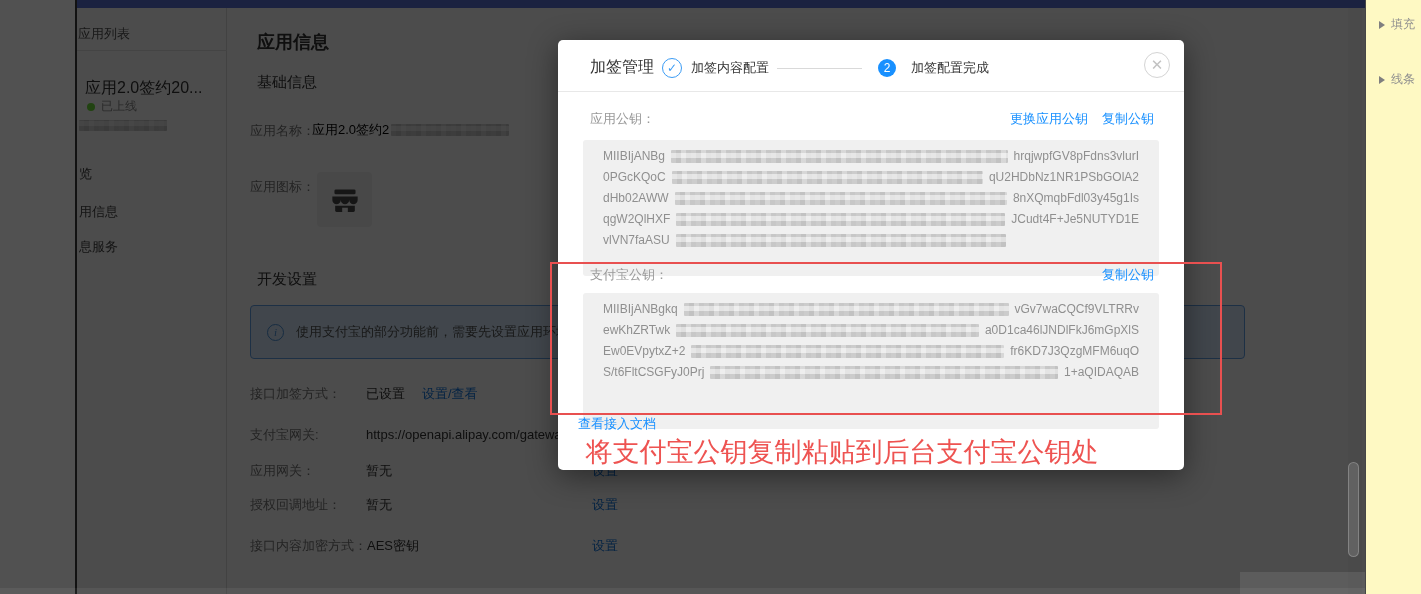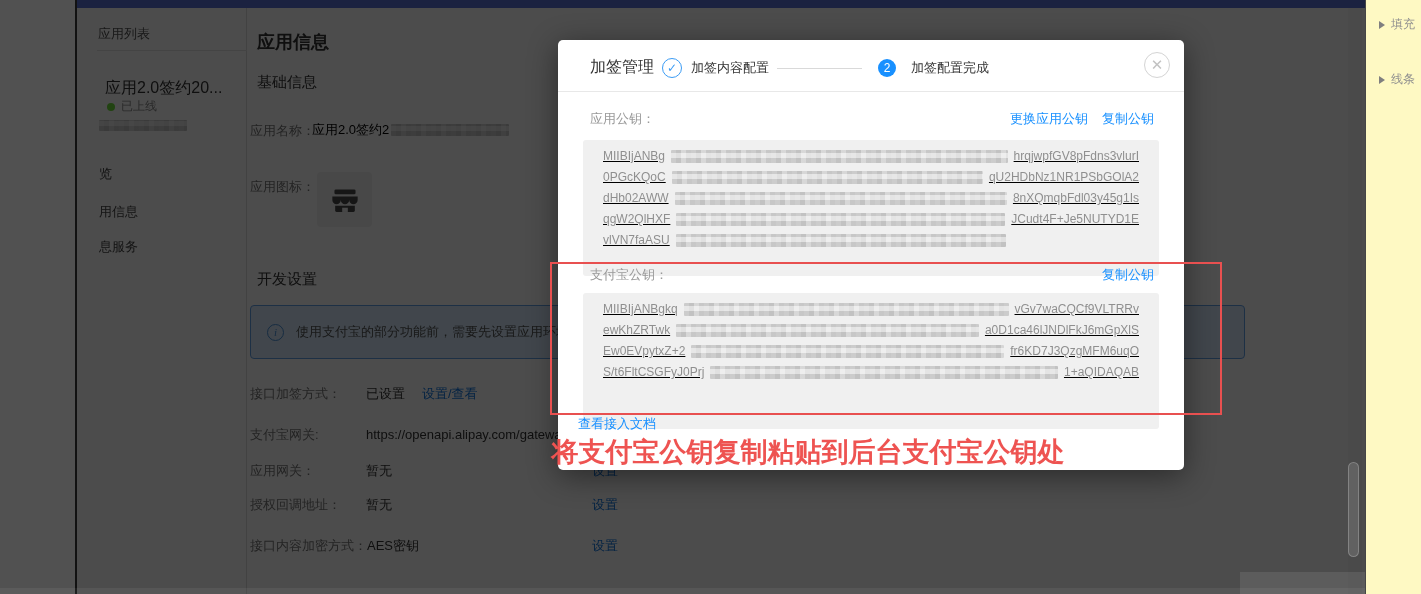--- a/index.html
+++ b/index.html
@@ -3,21 +3,21 @@
 <meta charset="utf-8">
 <style>
   * { margin:0; padding:0; box-sizing:border-box; }
   body { font-family:"Liberation Sans","DejaVu Sans",sans-serif; background:#333; }
   .canvas { position:relative; width:1421px; height:594px; background:#515151; overflow:hidden; }
 
   
   .page { position:absolute; left:75px; top:0; width:1290px; height:594px; background:#ffffff; overflow:hidden; border-left:2px solid #3d3d3d; }
   .topbar { position:absolute; left:0; top:0; width:100%; height:8px; background:#5a74d6; }
 
-  .sidebar { position:absolute; left:0; top:8px; width:150px; height:586px; border-right:1px solid #dcdcdc;margin-left:20px; }
+  .sidebar { position:absolute; left:0; top:8px; width:150px; height:586px; border-right:1px solid #dcdcdc; }
   .back-row { position:absolute; left:1px; top:17px; font-size:13px; color:#555; }
   .sidebar-divider { position:absolute; left:0; top:42px; width:150px; height:1px; background:#e5e5e5; }
   .app-title { position:absolute; left:8px; top:70px; font-size:16px; color:#333; width:140px; white-space:nowrap; overflow:hidden; }
   .app-status { position:absolute; left:10px; top:90px; font-size:12px; color:#888; display:flex; align-items:center; gap:6px; }
   .dot { width:8px; height:8px; border-radius:50%; background:#6fe03a; display:inline-block; }
   .appid-mosaic { position:absolute; left:2px; top:112px; width:88px; height:11px; }
   .menu-item { position:absolute; left:2px; font-size:13px; color:#444; }
 
   .main-title { position:absolute; left:180px; top:30px; font-size:18px; font-weight:600; color:#333; }
   .section-title { position:absolute; font-size:15px; font-weight:400; color:#333; }
@@ -60,35 +60,35 @@
   .step-num { width:18px; height:18px; border-radius:50%; background:#1890ff; color:#fff; font-size:12px; display:inline-flex; align-items:center; justify-content:center; }
   .step-label { font-size:13px; color:#333; margin:0 8px 0 9px; }
   .step-label2 { font-size:13px; color:#333; margin-left:15px; }
   .step-line { width:85px; height:1px; background:#d9d9d9; margin-right:16px; }
   .modal-close { position:absolute; right:14px; top:12px; width:26px; height:26px; border:1px solid #d4d4d4; border-radius:50%; color:#c2c2c2; font-size:15px; line-height:24px; text-align:center; cursor:pointer; }
 
   .key-head { position:absolute; left:32px; right:30px; display:flex; justify-content:space-between; font-size:13px; }
   .key-label { color:#999; }
   .key-links a, .doc-link { color:#1890ff; text-decoration:none; }
   .key-links a { margin-left:14px; }
-  .key-box { position:absolute; left:25px; width:576px; height:136px; background:#f0f0f0; border-radius:3px; padding:6px 20px 12px;text-decoration:underline; }
+  .key-box { position:absolute; left:25px; width:576px; height:136px; background:#f0f0f0; border-radius:3px; padding:6px 20px 12px; }
   .kline { display:flex; align-items:center; font-size:12px; line-height:21px; color:#8f8f8f; white-space:nowrap; }
   .mosaic, .appid-mosaic, .name-mosaic {
     border-radius:1px;
     background:
       repeating-linear-gradient(0deg, rgba(0,0,0,0.05) 0 5px, rgba(255,255,255,0.40) 5px 10px),
       repeating-linear-gradient(90deg, #d7d7d7 0 5px, #cccccc 5px 10px, #e3e3e3 10px 15px, #d2d2d2 15px 20px);
   }
   .kline .mosaic { flex:1; height:13px; margin:0 6px; }
   .kline .mosaic.short { flex:0 0 330px; }
   .doc-link { position:absolute; left:20px; top:375px; font-size:13px; }
 
   
   .red-rect { position:absolute; left:550px; top:262px; width:672px; height:153px; border:2px solid #e85050; z-index:6; }
-  .red-caption { position:absolute; left:548px; top:434px; width:520px; text-align:center; font-size:27px; color:#ee5351; font-family:"Liberation Serif","DejaVu Serif",serif; z-index:6;font-weight:bold; }
+  .red-caption { position:absolute; left:582px; top:434px; width:520px; text-align:center; font-size:27px; color:#ee5351; font-family:"Liberation Serif","DejaVu Serif",serif; z-index:6; }
 </style>
 </head>
 <body>
 
 <div class="canvas">
 
   <div class="page">
     <div class="topbar"></div>
 
     <div class="sidebar">

